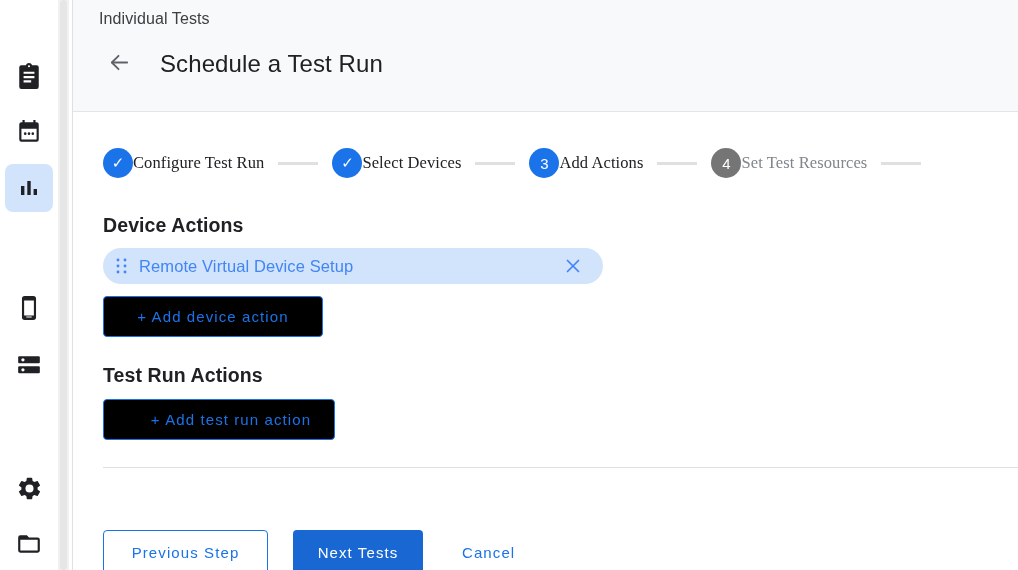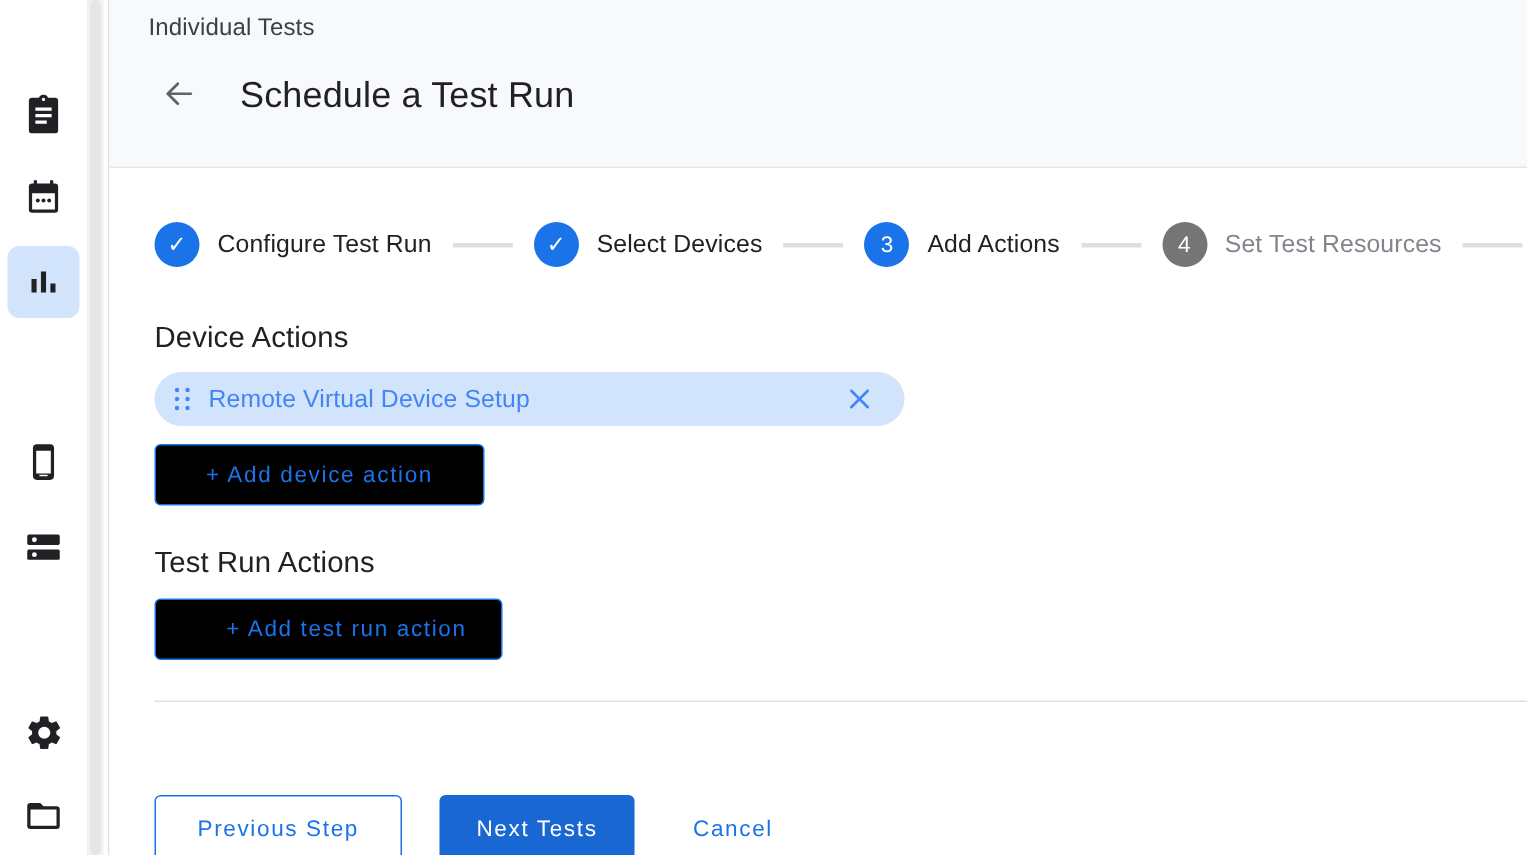--- a/index.html
+++ b/index.html
@@ -114,39 +114,39 @@
     border-radius: 50%;
     display: flex; align-items: center; justify-content: center;
     color: #ffffff;
     font-size: 15px;
     flex: 0 0 30px;
   }
   .step-circle.done   { background: #1a73e8; }
   .step-circle.active { background: #1a73e8; }
   .step-circle.todo   { background: #757575; }
   .step-label {
-    margin-left: 12px;
     font-size: 16.5px;
     color: #202124;
     letter-spacing: .1px;
+    font-family: Liberation Serif, serif;
   }
   .step-label.muted { color: #80868b; }
   .step-connector {
     width: 40px; height: 3px;
     background: #e0e0e0;
     margin: 0 14px;
     flex: 0 0 40px;
   }
 
   
   .section-title {
     position: absolute;
     left: 30px;
     font-size: 19.5px;
-    font-weight: 400;
+    font-weight: 700;
     color: #202124;
     letter-spacing: .1px;
   }
   #device-actions-title { top: 214px; }
   #test-run-actions-title { top: 364px; }
 
   
   .action-chip {
     position: absolute;
     left: 30px; top: 248px;

